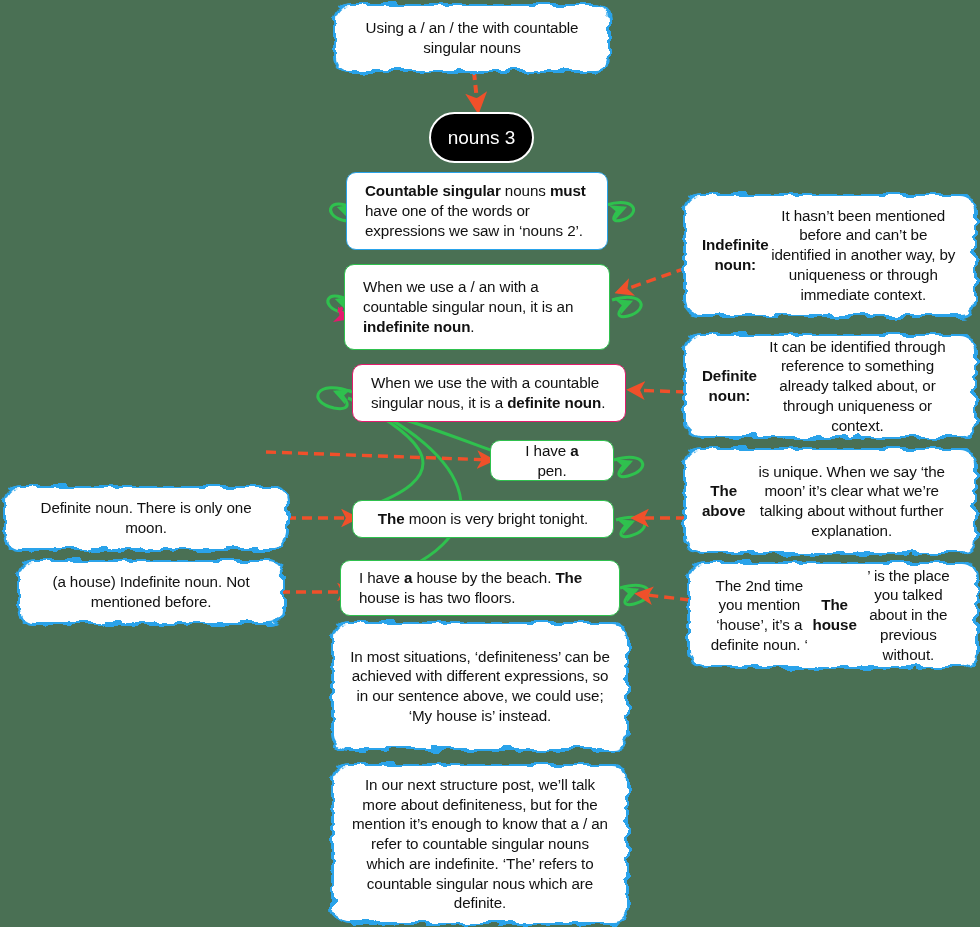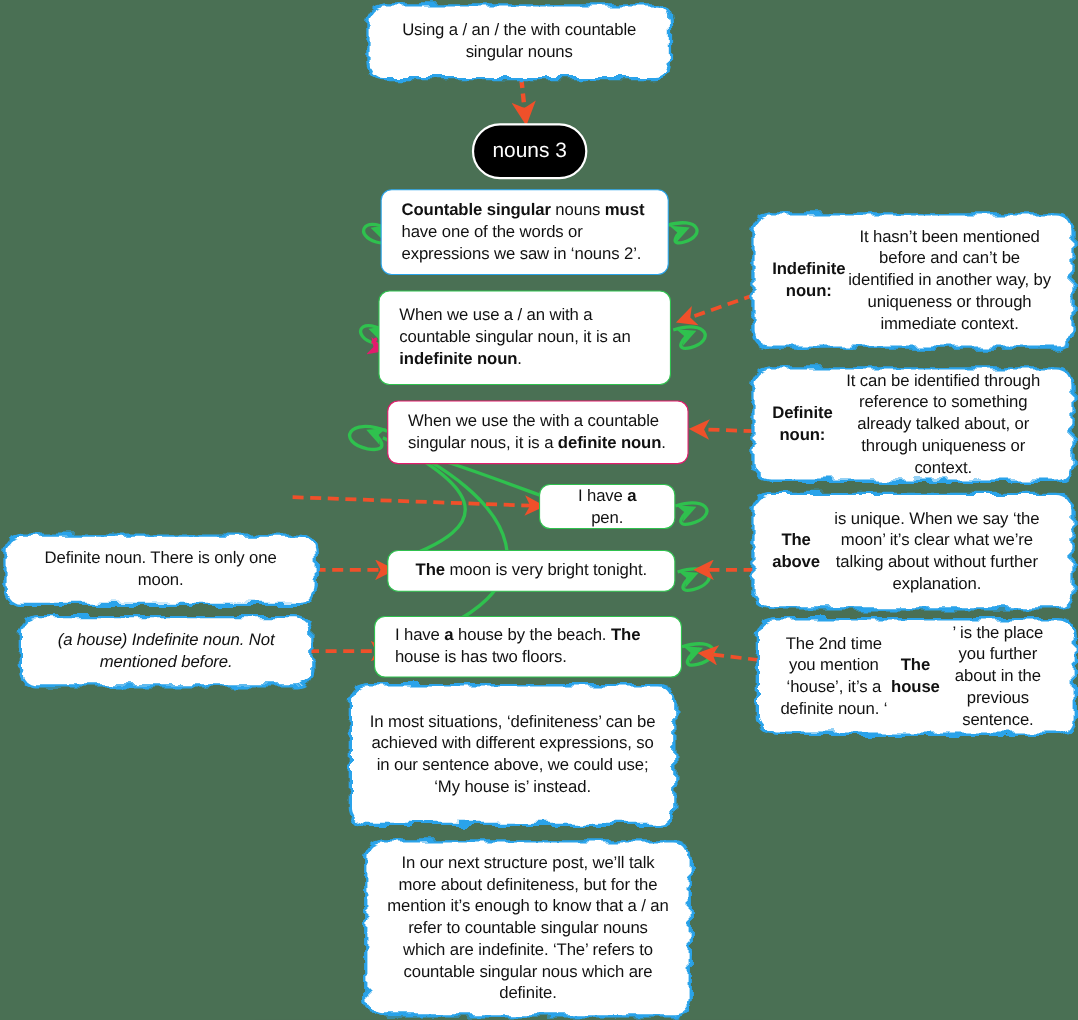--- a/index.html
+++ b/index.html
@@ -153,21 +153,21 @@
   </div>
 
   <div class="node rnd green" style="left:352px;top:500px;width:262px;height:38px;">
     <span class="txt"><b>The</b><span> moon is very bright tonight.</span></span>
   </div>
 
   <div class="node rnd green" style="left:340px;top:560px;width:280px;height:56px;justify-content:flex-start;">
     <span class="txt" style="text-align:left;"><span>I have </span><b>a</b><span> house by the beach. </span><b>The</b><span> house is has two floors.</span></span>
   </div>
 
-  <div class="cloudwrap" style="left:320px;top:624px;width:292px;height:124px;">
+  <div class="cloudwrap" style="left:334px;top:624px;width:292px;height:124px;">
     <div class="cloud" style="position:absolute;inset:0;"></div>
     <div class="cloudbox">
         <span>In most situations, ‘definiteness’ can be achieved with different expressions, so in our sentence above, we could use; ‘My house is’ instead.</span>
       </div>
   </div>
 
   <div class="cloudwrap" style="left:334px;top:766px;width:292px;height:156px;">
     <div class="cloud" style="position:absolute;inset:0;"></div>
     <div class="cloudbox">
         <span>In our next structure post, we’ll talk more about definiteness, but for the mention it’s enough to know that a  / an refer to countable singular nouns which are indefinite. ‘The’ refers to countable singular nous which are definite.</span>
@@ -196,32 +196,32 @@
         <b>The above</b>
         <span> is unique. When we say ‘the moon’ it’s clear what we’re talking about without further explanation.</span>
       </div>
   </div>
 
   <div class="cloudwrap" style="left:690px;top:564px;width:286px;height:102px;">
     <div class="cloud" style="position:absolute;inset:0;"></div>
     <div class="cloudbox">
         <span>The 2nd time you mention ‘house’, it’s a definite noun. ‘</span>
         <b>The house</b>
-        <span>’ is the place you further about in the previous sentence.</span>
+        <span>’ is the place you talked about in the previous without.</span>
       </div>
   </div>
 
 
   <div class="cloudwrap" style="left:6px;top:488px;width:280px;height:60px;">
     <div class="cloud" style="position:absolute;inset:0;"></div>
     <div class="cloudbox">
         <span>Definite noun. There is only one moon.</span>
       </div>
   </div>
 
-  <div class="cloudwrap" style="left:20px;top:562px;width:262px;height:60px;font-style:italic;">
+  <div class="cloudwrap" style="left:20px;top:562px;width:262px;height:60px;">
     <div class="cloud" style="position:absolute;inset:0;"></div>
     <div class="cloudbox">
         <span>(a house) Indefinite noun. Not mentioned before.</span>
       </div>
   </div>
 
 </div>
 
 </body></html>

